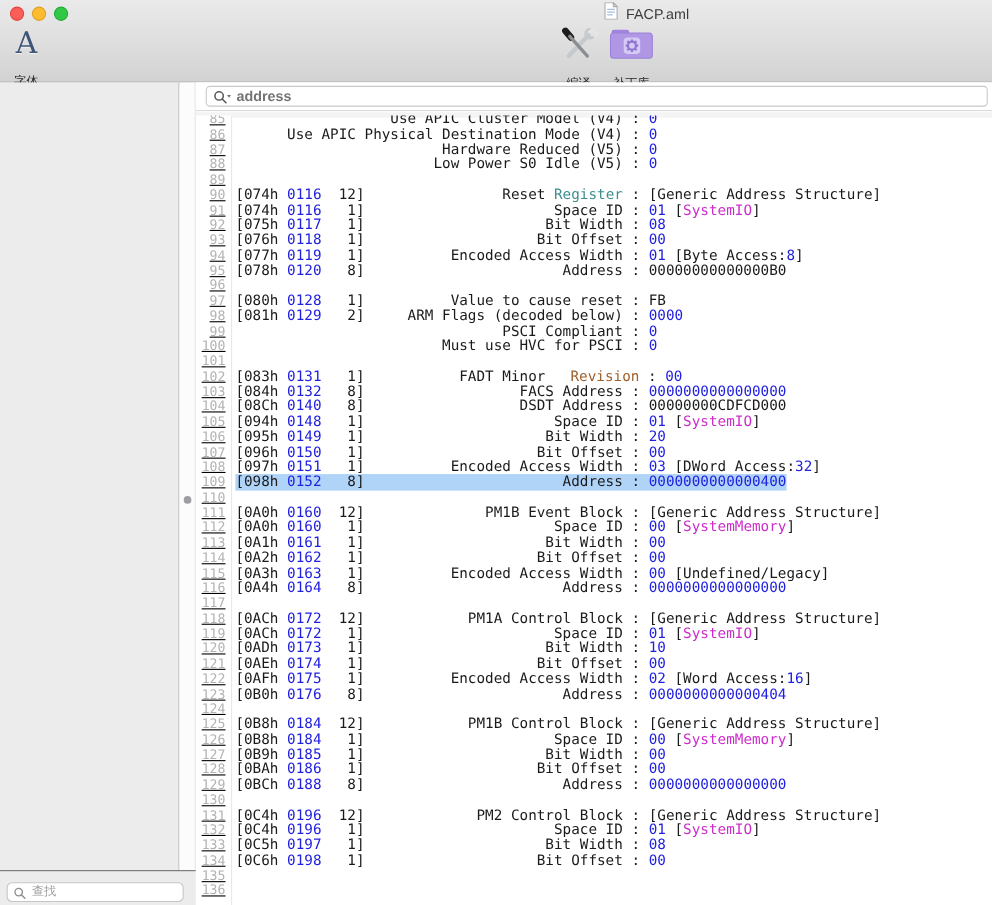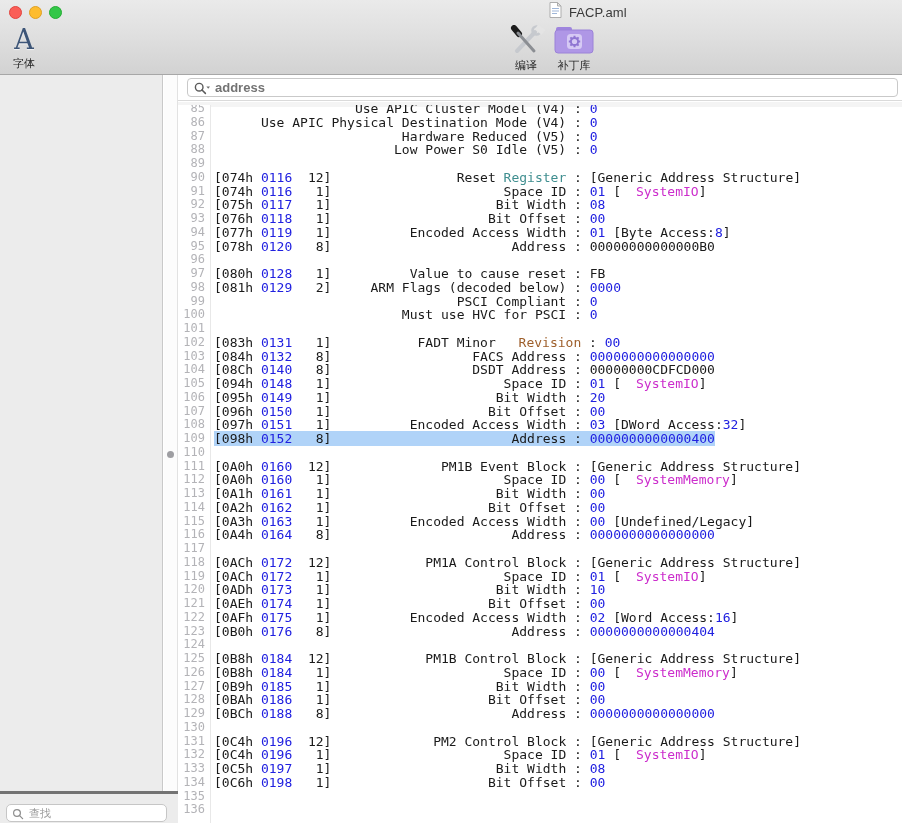--- a/index.html
+++ b/index.html
@@ -14,56 +14,56 @@
   .chrome{position:absolute;left:0;top:0;width:902px;height:75px;
     background:linear-gradient(180deg,#EAEAEA 0%,#E0E0E0 45%,#D2D2D2 100%);
     border-bottom:1px solid #A7A7A7;}
   .tlight{position:absolute;top:6px;width:13px;height:13px;border-radius:50%;cursor:pointer;}
   .tl-close{left:9px;background:#FA5E57;border:1px solid #E2443E;}
   .tl-min{left:29px;background:#FDBC2E;border:1px solid #DFA023;}
   .tl-zoom{left:49px;background:#33C748;border:1px solid #24AC33;}
   .window-title{position:absolute;left:549px;top:3px;height:18px;display:flex;align-items:center;gap:7px;}
   .window-title .t{font-size:13px;color:#3A3A3A;font-weight:500;letter-spacing:.1px;}
   .tool{position:absolute;text-align:center;cursor:pointer;}
-  .tool .lbl{display:block;font-size:11px;color:#262626;margin-top:2px;}
+  .tool .lbl{display:block;font-size:11px;color:#262626;margin-top:12px;}
   .tool-font{left:6px;top:26px;width:36px;}
   .font-a{font-family:"DejaVu Serif","Liberation Serif",serif;font-size:27px;line-height:28px;color:#3D5577;
     text-shadow:0 1px 1px rgba(255,255,255,.7);display:block;}
   .tool-compile{left:503px;top:25px;width:46px;}
   .tool-patch{left:551px;top:25px;width:46px;}
   .tico{display:block;margin:0 auto;height:31px;}
 
   
   .sidebar{position:absolute;left:0;top:75px;bottom:0;width:163px;background:#ECECEC;border-right:1px solid #C9C9C9;}
   .splitter{position:absolute;left:164px;top:75px;bottom:0;width:14px;background:#FCFCFC;border-right:1px solid #E2E2E2;}
   .split-dot{position:absolute;left:3px;top:376px;width:7px;height:7px;border-radius:50%;background:#9E9EA2;cursor:col-resize;}
-  .side-findbar{position:absolute;left:0;top:791px;width:178px;height:32px;background:#ECECEC;border-top:3px solid #737373;}
+  .side-findbar{position:absolute;left:0;top:791px;width:178px;height:32px;background:#ECECEC;border-top:1px solid #737373;}
   .side-field{position:absolute;left:6px;top:10px;width:161px;height:18px;background:#fff;border:1px solid #C6C6C6;border-radius:5px;}
   .side-field svg{position:absolute;left:5px;top:3px;}
   .side-field input{position:absolute;left:22px;top:1px;width:132px;height:14px;border:0;outline:0;font-size:11px;color:#444;
     font-family:"Liberation Sans",sans-serif;background:transparent;}
   .side-field input::placeholder{color:#9B9B9B;}
 
   
   .editor{position:absolute;left:178px;right:0;top:75px;bottom:0;background:#fff;}
   .findbar{position:absolute;left:0;right:0;top:0;height:26px;background:#fff;border-bottom:1px solid #DADADA;}
   .find-field{position:absolute;left:9px;right:4px;top:3px;height:19px;background:#fff;border:1px solid #C9C9C9;border-radius:4px;}
   .find-field svg{position:absolute;left:6px;top:3px;}
   .find-field input{position:absolute;left:27px;top:1px;right:6px;height:15px;border:0;outline:0;background:transparent;
     font-family:"Liberation Sans",sans-serif;font-size:13px;font-weight:600;color:#737373;}
   .substrip{position:absolute;left:0;right:0;top:27px;height:5px;background:#F4F4F4;}
   .codearea{position:absolute;left:0;right:0;top:30px;bottom:0;overflow:hidden;cursor:text;}
   .scroll{position:absolute;left:0;top:-3px;right:0;display:flex;align-items:flex-start;}
   .ln{height:13.76px;line-height:13.76px;font-family:"DejaVu Sans Mono","Liberation Mono",monospace;
     font-size:13px;white-space:pre;}
-  #gutter{width:33px;flex:0 0 33px;border-right:1px solid #E8E8E8;background:#fff;min-height:722px;}
+  #gutter{width:33px;flex:0 0 33px;border-right:1px solid #E8E8E8;background:#fff;min-height:722px;text-decoration:underline;}
   .gn{padding-right:5px;text-align:right;color:var(--c-gutter);font-size:12px;}
   #code{padding-left:3px;}
   .tk-p{color:#1A1A1A;} .tk-b{color:var(--c-num);} .tk-t{color:var(--c-teal);}
-  .tk-o{color:var(--c-brown);padding-left:15px;} .tk-m{color:var(--c-magenta);margin-left:15px;}
+  .tk-o{color:var(--c-brown);padding-left:15px;} .tk-m{color:var(--c-magenta);}
   .hl{background:var(--c-sel);}
 </style>
 </head>
 <body>
 
 <div class="chrome">
   <span class="tlight tl-close"></span>
   <span class="tlight tl-min"></span>
   <span class="tlight tl-zoom"></span>
 

